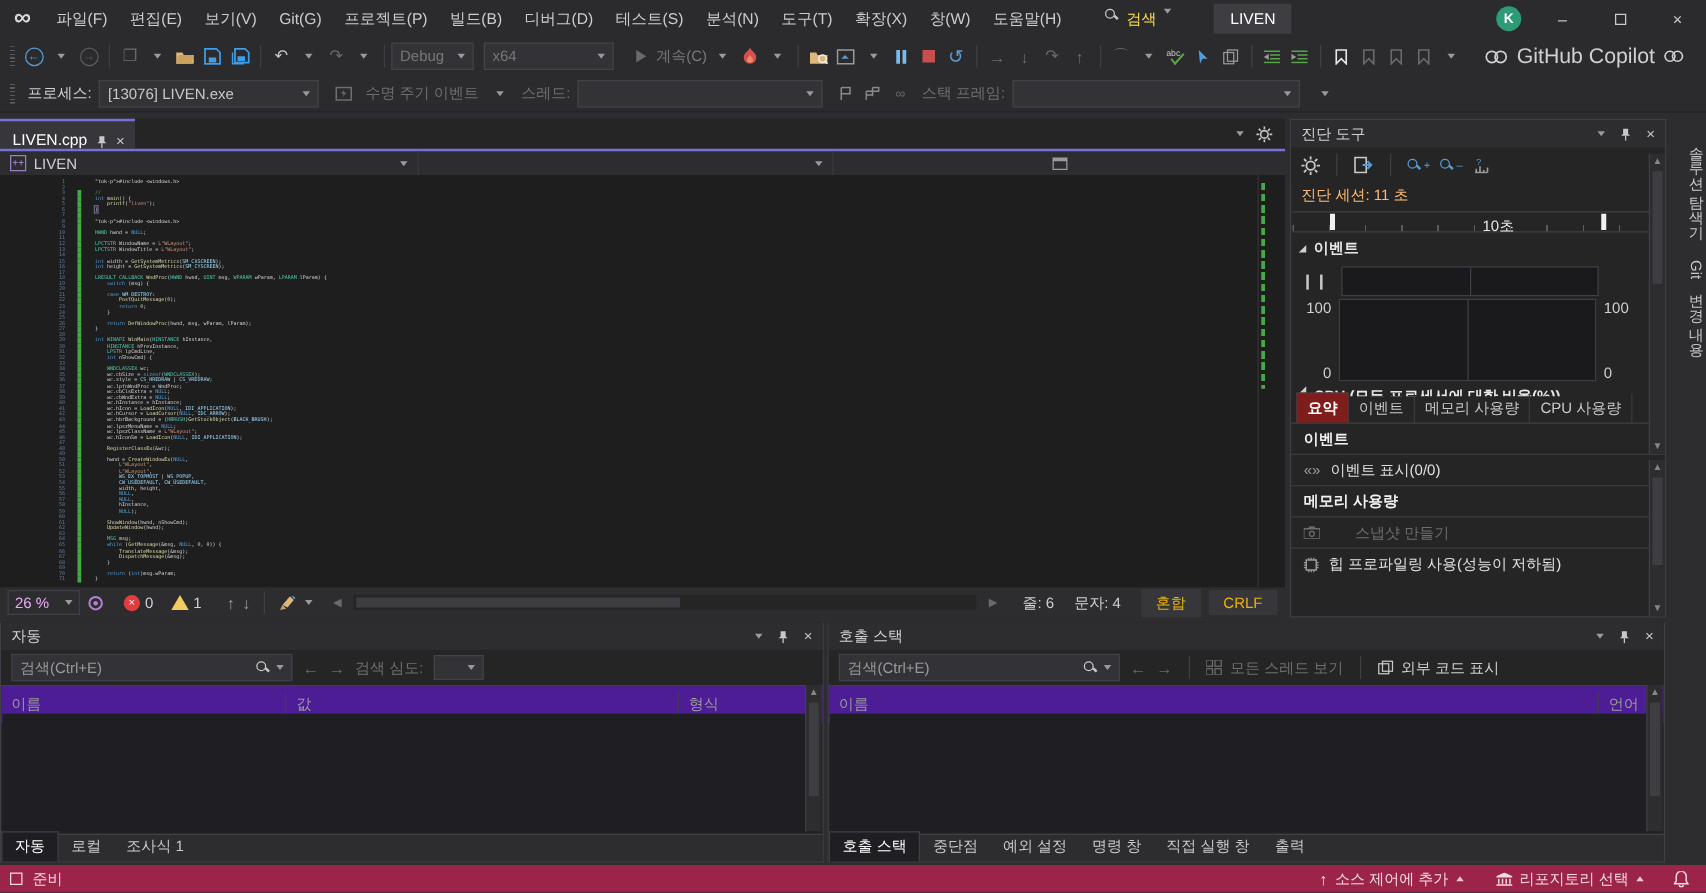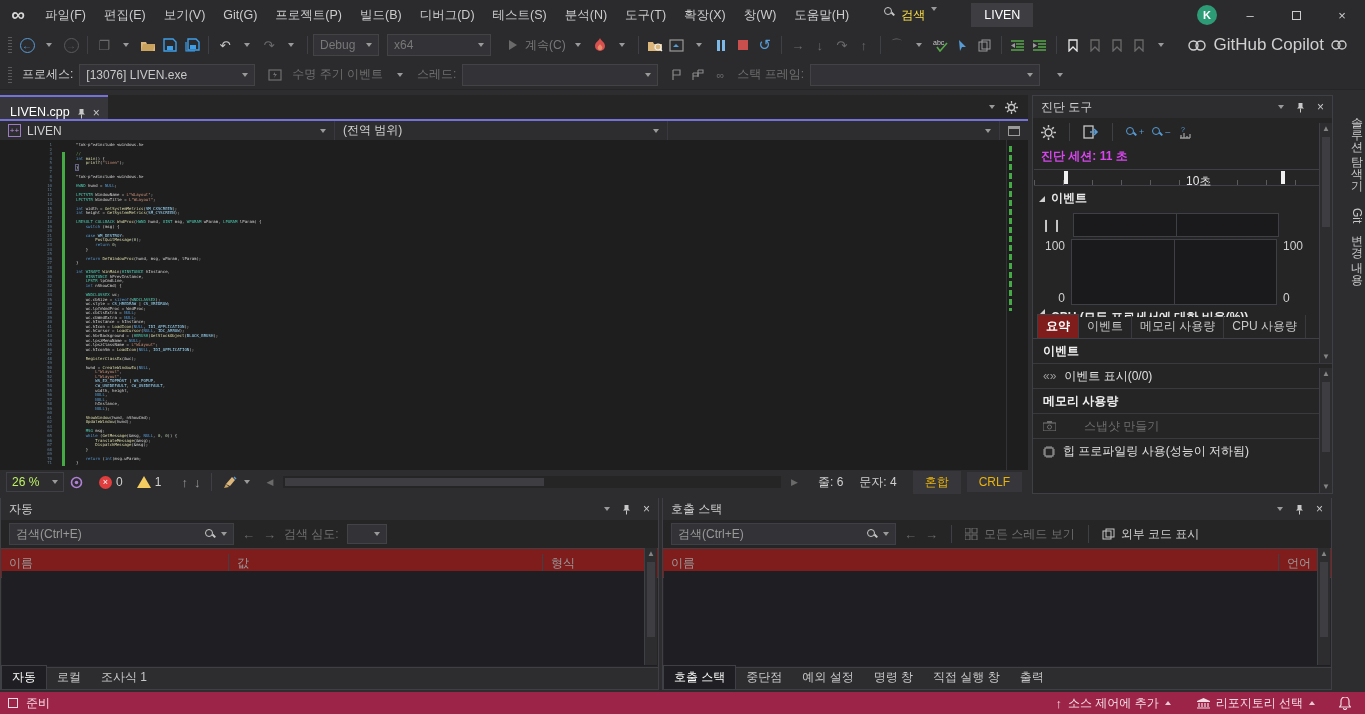--- a/index.html
+++ b/index.html
@@ -70,36 +70,36 @@
   .cl { position:relative; height:4.55px; line-height:4.55px; font-family:"DejaVu Sans Mono","Liberation Mono",monospace; font-size:4px; white-space:pre; color:#d4d4d4; padding-left:76px; }
   .cl .ln { position:absolute; left:0; top:0; width:52px; text-align:right; color:#5f7e97; }
   .cl.g::after { content:""; position:absolute; left:62px; top:0; bottom:0; width:3px; background:#45a945; }
   .cl.cur .ct { outline:1px solid #62628a; }
   .tok-k { color:#569cd6; } .tok-t { color:#4ec9b0; } .tok-s { color:#ce9178; } .tok-m { color:#9cdcfe; }
   .tok-f { color:#dcdcaa; } .tok-n { color:#b5cea8; } .tok-c { color:#6a9955; }
   .edsb { left:1006px; top:140px; width:22px; height:330px; background:#1e1e1e; border-left:1px solid #333337; }
   .edsb .marks { position:absolute; left:2px; top:6px; width:3px; height:165px; background:repeating-linear-gradient(180deg,#45a945 0 6px,transparent 6px 9px); }
 
   .edstatus { left:0; top:470px; width:1028px; height:24px; background:#2d2d30; display:flex; align-items:center; padding:0 6px; gap:6px; }
-  .zoombox { width:58px; height:20px; border:1px solid #3f3f46; background:#2d2d30; display:flex; align-items:center; padding:0 5px; color:#bef264; }
+  .zoombox { width:58px; height:20px; border:1px solid #3f3f46; background:#2d2d30; display:flex; align-items:center; padding:0 5px; color:#f0abfc; }
   .zoombox .cv { margin-left:auto; }
   .errdot { width:13px; height:13px; border-radius:50%; background:#e03e3e; color:#fff; font-size:9px; display:flex; align-items:center; justify-content:center; }
   .warntri { width:0;height:0;border-left:7px solid transparent;border-right:7px solid transparent;border-bottom:12px solid #f2cc60; position:relative; }
   .hscroll { flex:1; height:12px; background:#252526; margin:0 4px; position:relative; }
   .hscroll .th { position:absolute; left:2px; top:2px; width:52%; height:8px; background:#3e3e42; }
   .statpill { padding:3px 12px; background:#37373b; color:#eab308; }
 
   
   .panel { background:#252526; border:1px solid #3f3f46; border-top:none; }
   .pheader { height:22px; display:flex; align-items:center; padding:0 8px; color:#d0d0d0; background:#2d2d30; }
   .pheader .icons { margin-left:auto; display:flex; align-items:center; gap:12px; }
   .ptools { height:28px; display:flex; align-items:center; padding:0 8px; gap:8px; background:#252526; }
   .searchbox { width:225px; height:22px; background:#333337; border:1px solid #3f3f46; display:flex; align-items:center; padding:0 6px; color:#999999; }
   .searchbox .right { margin-left:auto; display:flex; align-items:center; gap:5px; }
-  .colhdr { height:30px; display:flex; align-items:center; color:#9a9a9a; border-bottom:1px solid #3f3f46; border-top:1px solid #3f3f46; background:#7f1d1d; }
+  .colhdr { height:30px; display:flex; align-items:center; color:#9a9a9a; border-bottom:1px solid #3f3f46; border-top:1px solid #3f3f46; background:#4c1d95; }
   .colhdr span { border-right:1px solid #3f3f46; height:18px; line-height:18px; padding-left:8px; }
   .pbody { background:#1f1f23; position:absolute; left:1px; right:1px; bottom:23px; }
   .ptabs { position:absolute; left:0; right:0; bottom:0; height:22px; background:#2d2d30; display:flex; align-items:flex-end; border-top:1px solid #3f3f46; }
   .ptab { padding:3px 10px; color:#c8c8c8; }
   .ptab.active { background:#1f1f23; border:1px solid #3f3f46; border-bottom:none; color:#ffffff; }
 
   
   .diag { left:1032px; top:95px; width:301px; height:399px; background:#252526; border:1px solid #3f3f46; }
   .diag .section { display:flex; align-items:center; gap:6px; padding:4px 6px; font-weight:bold; color:#e8e8e8; }
   .ruler { position:relative; height:17px; background:#252526; border-top:1px solid #3f3f46; border-bottom:1px solid #3f3f46; margin:0 1px; }
@@ -413,24 +413,20 @@
             <path d="M6.5 0v2.4M6.5 10.6V13M0 6.5h2.4M10.6 6.5H13M2 2l1.7 1.7M9.3 9.3L11 11M11 2L9.3 3.7M3.7 9.3L2 11"></path>
           </g>
         </svg>
     </div>
   </div>
 
   <div class="abs navbar">
     <div class="navseg" style="width:335px">
       <span class="cppicon">++</span>
       <span>LIVEN</span>
-        <span class="cv"></span>
-    </div>
-    <div class="navseg" style="width:333px">
-      <span>(전역 범위)</span>
         <span class="cv"></span>
     </div>
     <div class="navseg" style="width:332px">
         <span class="cv"></span>
       </div>
     <div class="navseg" style="flex:1;border-right:none;justify-content:center">
       <span class="spliticon"></span>
     </div>
   </div>
 
@@ -581,21 +577,21 @@
         </span>
       <span class="row" style="gap:2px">
           <span class="mag blue"></span>
           <span style="color:#569cd6;font-size:9px">–</span>
         </span>
       <svg width="14" height="13">
           <text x="3" y="6" font-size="7" fill="#569cd6">?</text>
           <path d="M2 12h10M3 12V9M6 12V7M9 12V10M12 12V8" stroke="#9a9a9a" stroke-width="1.3"></path>
         </svg>
     </div>
-    <div style="padding:2px 8px 4px;font-weight:bold;color:#d946ef">진단 세션: 11 초</div>
+    <div style="padding:2px 8px 4px;font-weight:normal;color:#fdba74">진단 세션: 11 초</div>
     <div class="ruler">
       <span class="wbar" style="left:30px"></span>
       <span class="wbar" style="left:247px"></span>
       <span class="abs" style="left:152px;top:3px;color:#e8e8e8">10초</span>
       <span class="ticks"></span>
     </div>
     <div class="section">
       <span class="exp"></span>
       <span>이벤트</span>
     </div>

